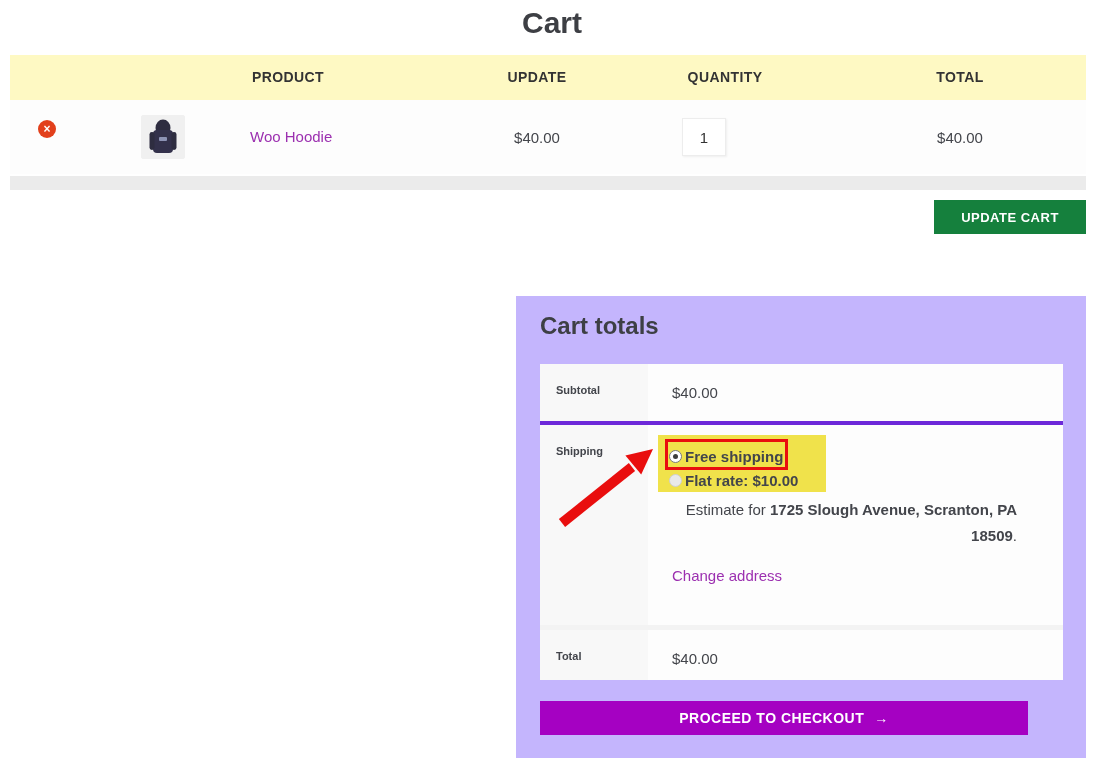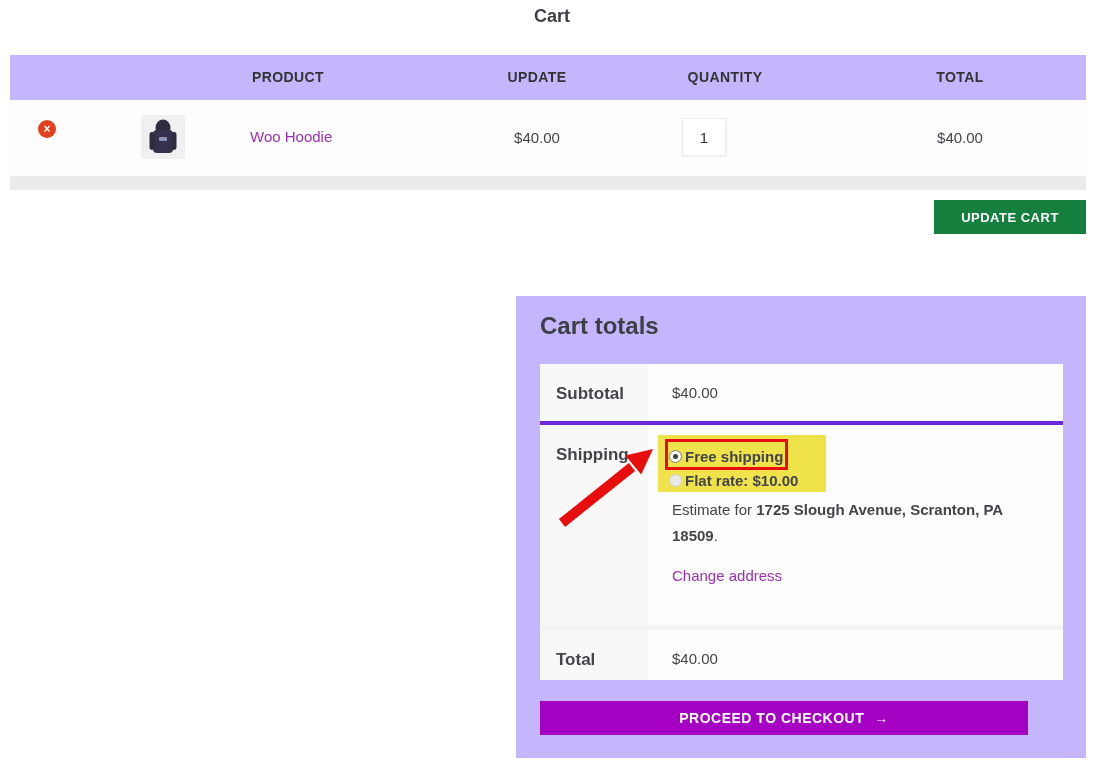--- a/index.html
+++ b/index.html
@@ -2,24 +2,24 @@
 <html><head>
 <meta charset="utf-8">
 <style>
   * { margin:0; padding:0; box-sizing:border-box; }
   html,body { background:#fff; }
   body { font-family:"Liberation Sans", sans-serif; color:#43454b; }
   .page { position:relative; width:1104px; height:764px; background:#fff; overflow:hidden; }
 
   
   .page-title { position:absolute; top:6px; left:0; width:1104px; text-align:center;
-    font-size:18px; font-weight:bold; color:#3d3f44; }
+    font-size:30px; font-weight:bold; color:#3d3f44; }
 
   
-  .thead { position:absolute; left:10px; top:55px; width:1076px; height:45px; background:#c4b5fd; }
+  .thead { position:absolute; left:10px; top:55px; width:1076px; height:45px; background:#fef9c3; }
   .th { position:absolute; top:14px; transform:translateX(-50%); font-size:14px; font-weight:bold;
     color:#333; letter-spacing:.4px; white-space:nowrap; }
   .th-product { left:278px; } .th-price { left:527px; } .th-qty { left:715px; } .th-total { left:950px; }
 
   .trow { position:absolute; left:10px; top:100px; width:1076px; height:74px; background:#fdfdfd; }
   .remove-btn { position:absolute; left:28px; top:20px; width:18px; height:18px; border-radius:50%;
     background:#e2401c; color:#fff; font-size:12px; font-weight:bold; line-height:18px;
     text-align:center; cursor:pointer; }
   .thumb { position:absolute; left:131px; top:15px; width:44px; height:44px; background:#f0f0f0;
     border-radius:3px; overflow:hidden; }
@@ -36,30 +36,30 @@
   .update-cart-btn { position:absolute; left:934px; top:200px; width:152px; height:34px;
     background:#15803d; color:#fff; border:none; font-size:13px; font-weight:bold;
     letter-spacing:.5px; font-family:"Liberation Sans",sans-serif; cursor:pointer; }
 
   
   .panel { position:absolute; left:516px; top:296px; width:570px; height:462px; background:#c4b5fd; }
   .panel-heading { position:absolute; left:24px; top:16px; font-size:24px; font-weight:bold; color:#3d3f44; }
 
   .totals-table { position:absolute; left:24px; top:68px; width:523px; }
   .t-row { display:flex; }
-  .t-label { width:108px; background:#f8f8f8; font-size:17px; font-weight:bold; padding:20px 0 0 16px; }
+  .t-label { width:108px; background:#f8f8f8; font-size:11px; font-weight:bold; padding:20px 0 0 16px; }
   .t-value { flex:1; background:#fdfdfd; font-size:15px; padding:20px 0 0 24px; position:relative; }
   .row-subtotal { height:57px; }
   .row-shipping { height:204px; }
   .row-shipping .t-label, .row-shipping .t-value { border-top:4px solid #6d28d9; }
   .row-total { height:55px; }
   .row-total .t-label, .row-total .t-value { border-top:5px solid #f3f3f3; }
 
   
-  .ship-cell { padding:0; }
+  .ship-cell { padding:0;text-align:right; }
   .shipping-highlight { position:absolute; left:10px; top:10px; width:168px; height:57px;
     background:#f0e24b; }
   .annotation-rect { position:absolute; left:17px; top:14px; width:123px; height:31px;
     border:3px solid #e90e0e; }
   .ship-option { position:absolute; left:21px; height:16px; display:flex; align-items:center;
     cursor:pointer; }
   .opt-free { top:23px; } .opt-flat { top:47px; }
   .radio { width:13px; height:13px; border-radius:50%; margin-right:3px; flex:0 0 13px; }
   .radio.checked { border:1px solid #7a7a7a; background:#fff; position:relative; }
   .radio.checked::after { content:""; position:absolute; left:3px; top:3px; width:5px; height:5px;

